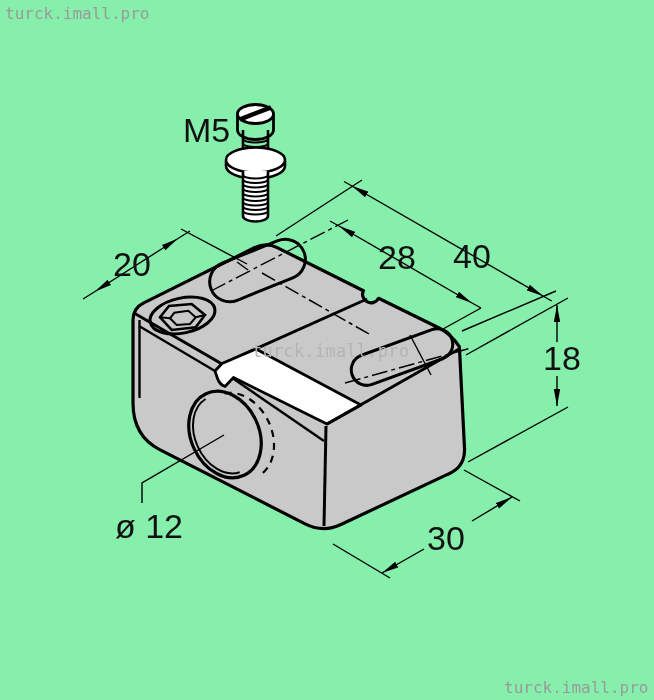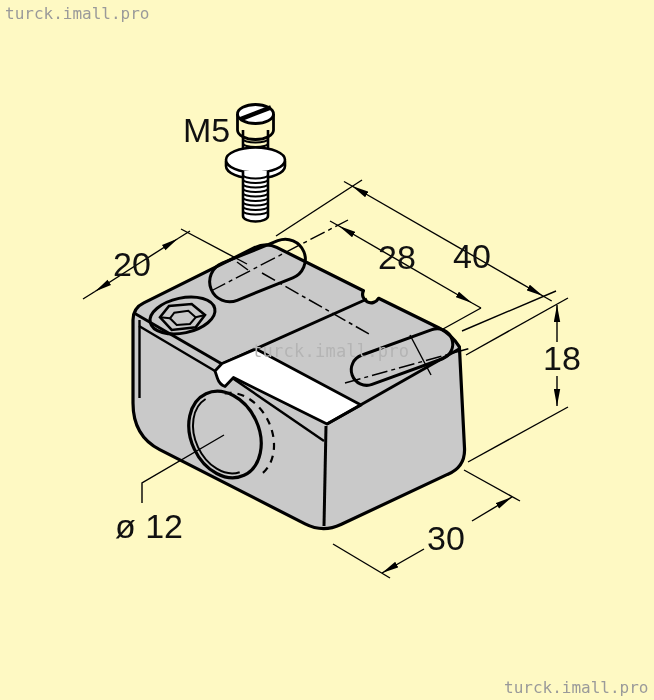--- a/index.html
+++ b/index.html
@@ -1,16 +1,16 @@
 <!DOCTYPE html>
 <html><head>
 <meta charset="utf-8">
 <style>
 html,body{margin:0;padding:0;background:#fff;}
-#stage{position:relative;width:654px;height:700px;background:#fef9c3;overflow:hidden;}
+#stage{position:relative;width:654px;height:700px;background:#86efac;overflow:hidden;}
 svg{display:block;}
 text.dim{font-family:"Liberation Sans",sans-serif;font-size:34px;fill:#111;}
 text.wm{font-family:"DejaVu Sans Mono",monospace;}
 </style>
 </head>
 <body>
 
 <div id="stage">
 <svg width="654" height="700" viewBox="0 0 654 700" xmlns="http://www.w3.org/2000/svg">
   <defs>

